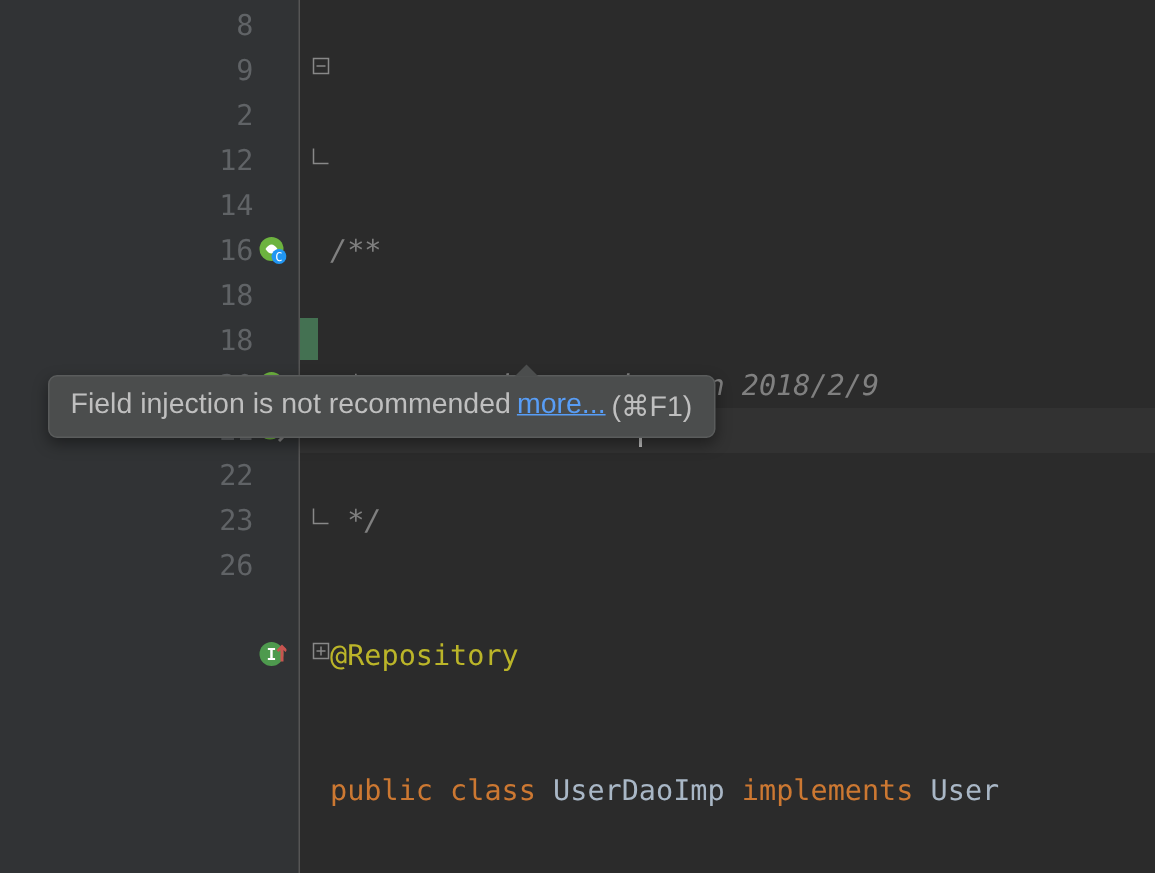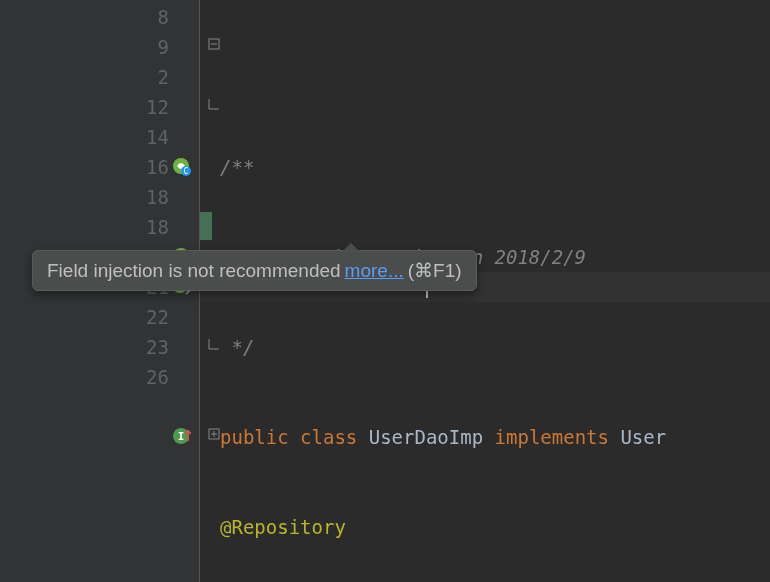--- a/index.html
+++ b/index.html
@@ -90,21 +90,20 @@
     position: absolute;
     background: #4B4D4D;
     border: 1px solid #5A5C5C;
     border-radius: 6px;
     padding: 8px 14px;
     font-family: -apple-system, "Helvetica Neue", Arial, sans-serif;
     font-size: 19px;
     color: #BFBFBF;
     box-shadow: 0 4px 10px rgba(0,0,0,0.4);
     display:flex;
-    align-items:center;
     gap:4px;
   }
   .tooltip a {
     color: #589DF6;
   }
   .tooltip-arrow {
     position:absolute;
     top:-8px;
     left:310px;
     width:0;height:0;
@@ -190,22 +189,22 @@
         <line x1="3" y1="6" x2="9" y2="6" stroke="#888"></line>
         <line x1="6" y1="3" x2="6" y2="9" stroke="#888"></line>
       </svg>
   </div>
 
   <div class="code">
     <div class="row"></div>
     <div class="row"><span class="comment">/**</span></div>
     <div class="row"><span class="comment"> * create by stephen on 2018/2/9</span></div>
     <div class="row"><span class="comment"> */</span></div>
+    <div class="row"><span class="annotation">@Repository</span></div>
     <div class="row"><span class="keyword">public </span><span class="keyword">class </span><span class="plain">UserDaoImp </span><span class="keyword">implements </span><span class="plain">User</span></div>
-    <div class="row"><span class="annotation">@Repository</span></div>
     
     
     
     
     
     
     
     
     
     

